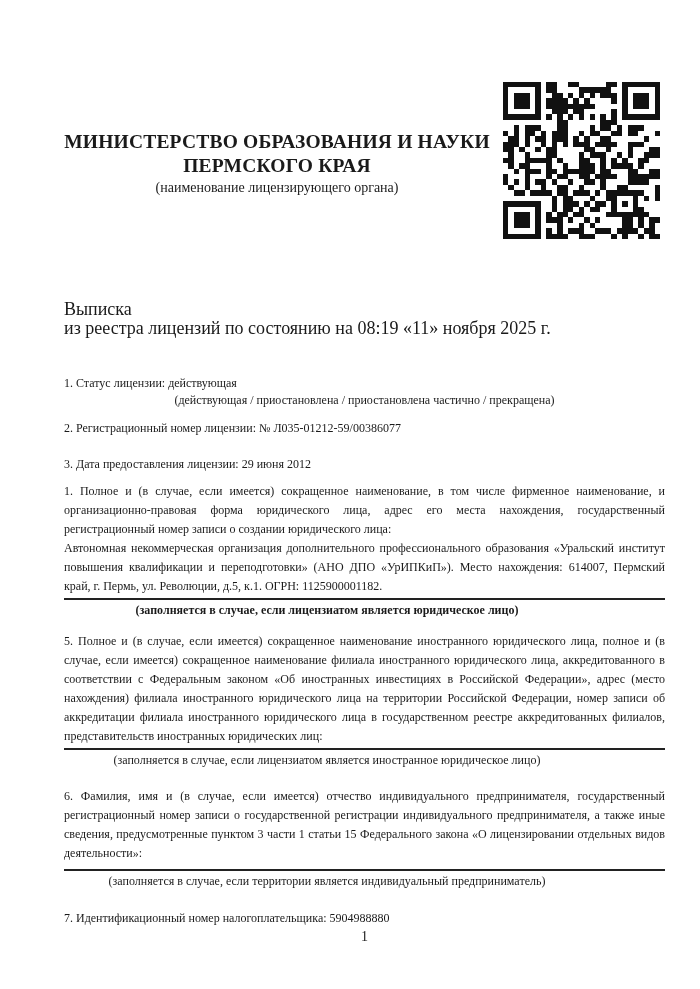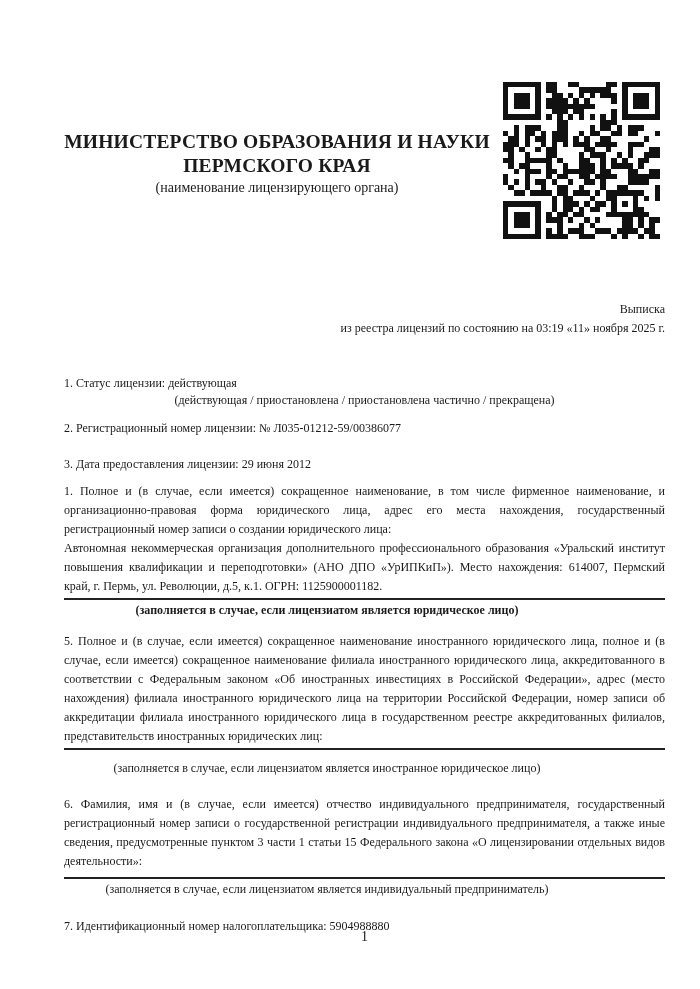--- a/index.html
+++ b/index.html
@@ -41,22 +41,22 @@
   }
   .qr {
     position: absolute;
     left: 439px; top: 82px;
     width: 157px; height: 157px;
   }
   .qr svg { display: block; width: 157px; height: 157px; }
   
   .title-block {
     margin-top: 60px;
-    text-align: right;
-    font-size: 12px;
+    text-align: left;
+    font-size: 18px;
     line-height: 19px;
   }
   
   .item-text {
     font-size: 12px;
     line-height: 19px;
     text-align: justify;
   }
   .caption {
     font-size: 12px;
@@ -73,21 +73,21 @@
     margin: 0;
   }
   .i1 { margin-top: 36px; }
   .i2 { margin-top: 12px; }
   .i3 { margin-top: 17px; }
   .i4 { margin-top: 8px; }
   .i4 .rule { margin-top: 2px; }
   .i4 .caption { margin-top: 3px; font-weight: bold; }
   .i5 { margin-top: 15px; }
   .i5 .rule { margin-top: 2px; }
-  .i5 .caption { margin-top: 11px; }
+  .i5 .caption { margin-top: 3px; }
   .i6 { margin-top: 20px; }
   .i6 .rule { margin-top: 6px; }
   .i6 .caption { margin-top: 3px; }
   .i7 { margin-top: 21px; }
   .page-number {
     position: absolute;
     left: 0; bottom: 44px;
     width: 601px;
     text-align: center;
     font-size: 14px;
@@ -539,21 +539,21 @@
             <rect x="22" y="28" width="1" height="1" fill="#111111"></rect>
             <rect x="25" y="28" width="1" height="1" fill="#111111"></rect>
             <rect x="27" y="28" width="1" height="1" fill="#111111"></rect>
             <rect x="28" y="28" width="1" height="1" fill="#111111"></rect>
           </svg>
       </div>
     </div>
 
     <div class="title-block">
       <div>Выписка</div>
-      <div>из реестра лицензий по состоянию на 03:19 «11» ноября 2025 г.</div>
+      <div>из реестра лицензий по состоянию на 08:19 «11» ноября 2025 г.</div>
     </div>
 
     <div class="item i1">
       <div class="item-text">1. Статус лицензии: действующая</div>
       <div class="caption caption-center">(действующая / приостановлена / приостановлена частично / прекращена)</div>
     </div>
 
     <div class="item i2">
       <div class="item-text">2. Регистрационный номер лицензии: № Л035-01212-59/00386077</div>
     </div>
@@ -571,21 +571,21 @@
 
     <div class="item i5">
       <div class="item-text">5. Полное и (в случае, если имеется) сокращенное наименование иностранного юридического лица, полное и (в случае, если имеется) сокращенное наименование филиала иностранного юридического лица, аккредитованного в соответствии с Федеральным законом «Об иностранных инвестициях в Российской Федерации», адрес (место нахождения) филиала иностранного юридического лица на территории Российской Федерации, номер записи об аккредитации филиала иностранного юридического лица в государственном реестре аккредитованных филиалов, представительств иностранных юридических лиц:</div>
       <div class="rule"></div>
       <div class="caption caption-rule">(заполняется в случае, если лицензиатом является иностранное юридическое лицо)</div>
     </div>
 
     <div class="item i6">
       <div class="item-text">6. Фамилия, имя и (в случае, если имеется) отчество индивидуального предпринимателя, государственный регистрационный номер записи о государственной регистрации индивидуального предпринимателя, а также иные сведения, предусмотренные пунктом 3 части 1 статьи 15 Федерального закона «О лицензировании отдельных видов деятельности»:</div>
       <div class="rule"></div>
-      <div class="caption caption-rule">(заполняется в случае, если лицензиатом является индивидуальный предприниматель)</div>
+      <div class="caption caption-rule">(заполняется в случае, если территории является индивидуальный предприниматель)</div>
     </div>
 
     <div class="item i7">
       <div class="item-text">7. Идентификационный номер налогоплательщика: 5904988880</div>
     </div>
 
     <div class="page-number">1</div>
   </div>
 </div>
 

